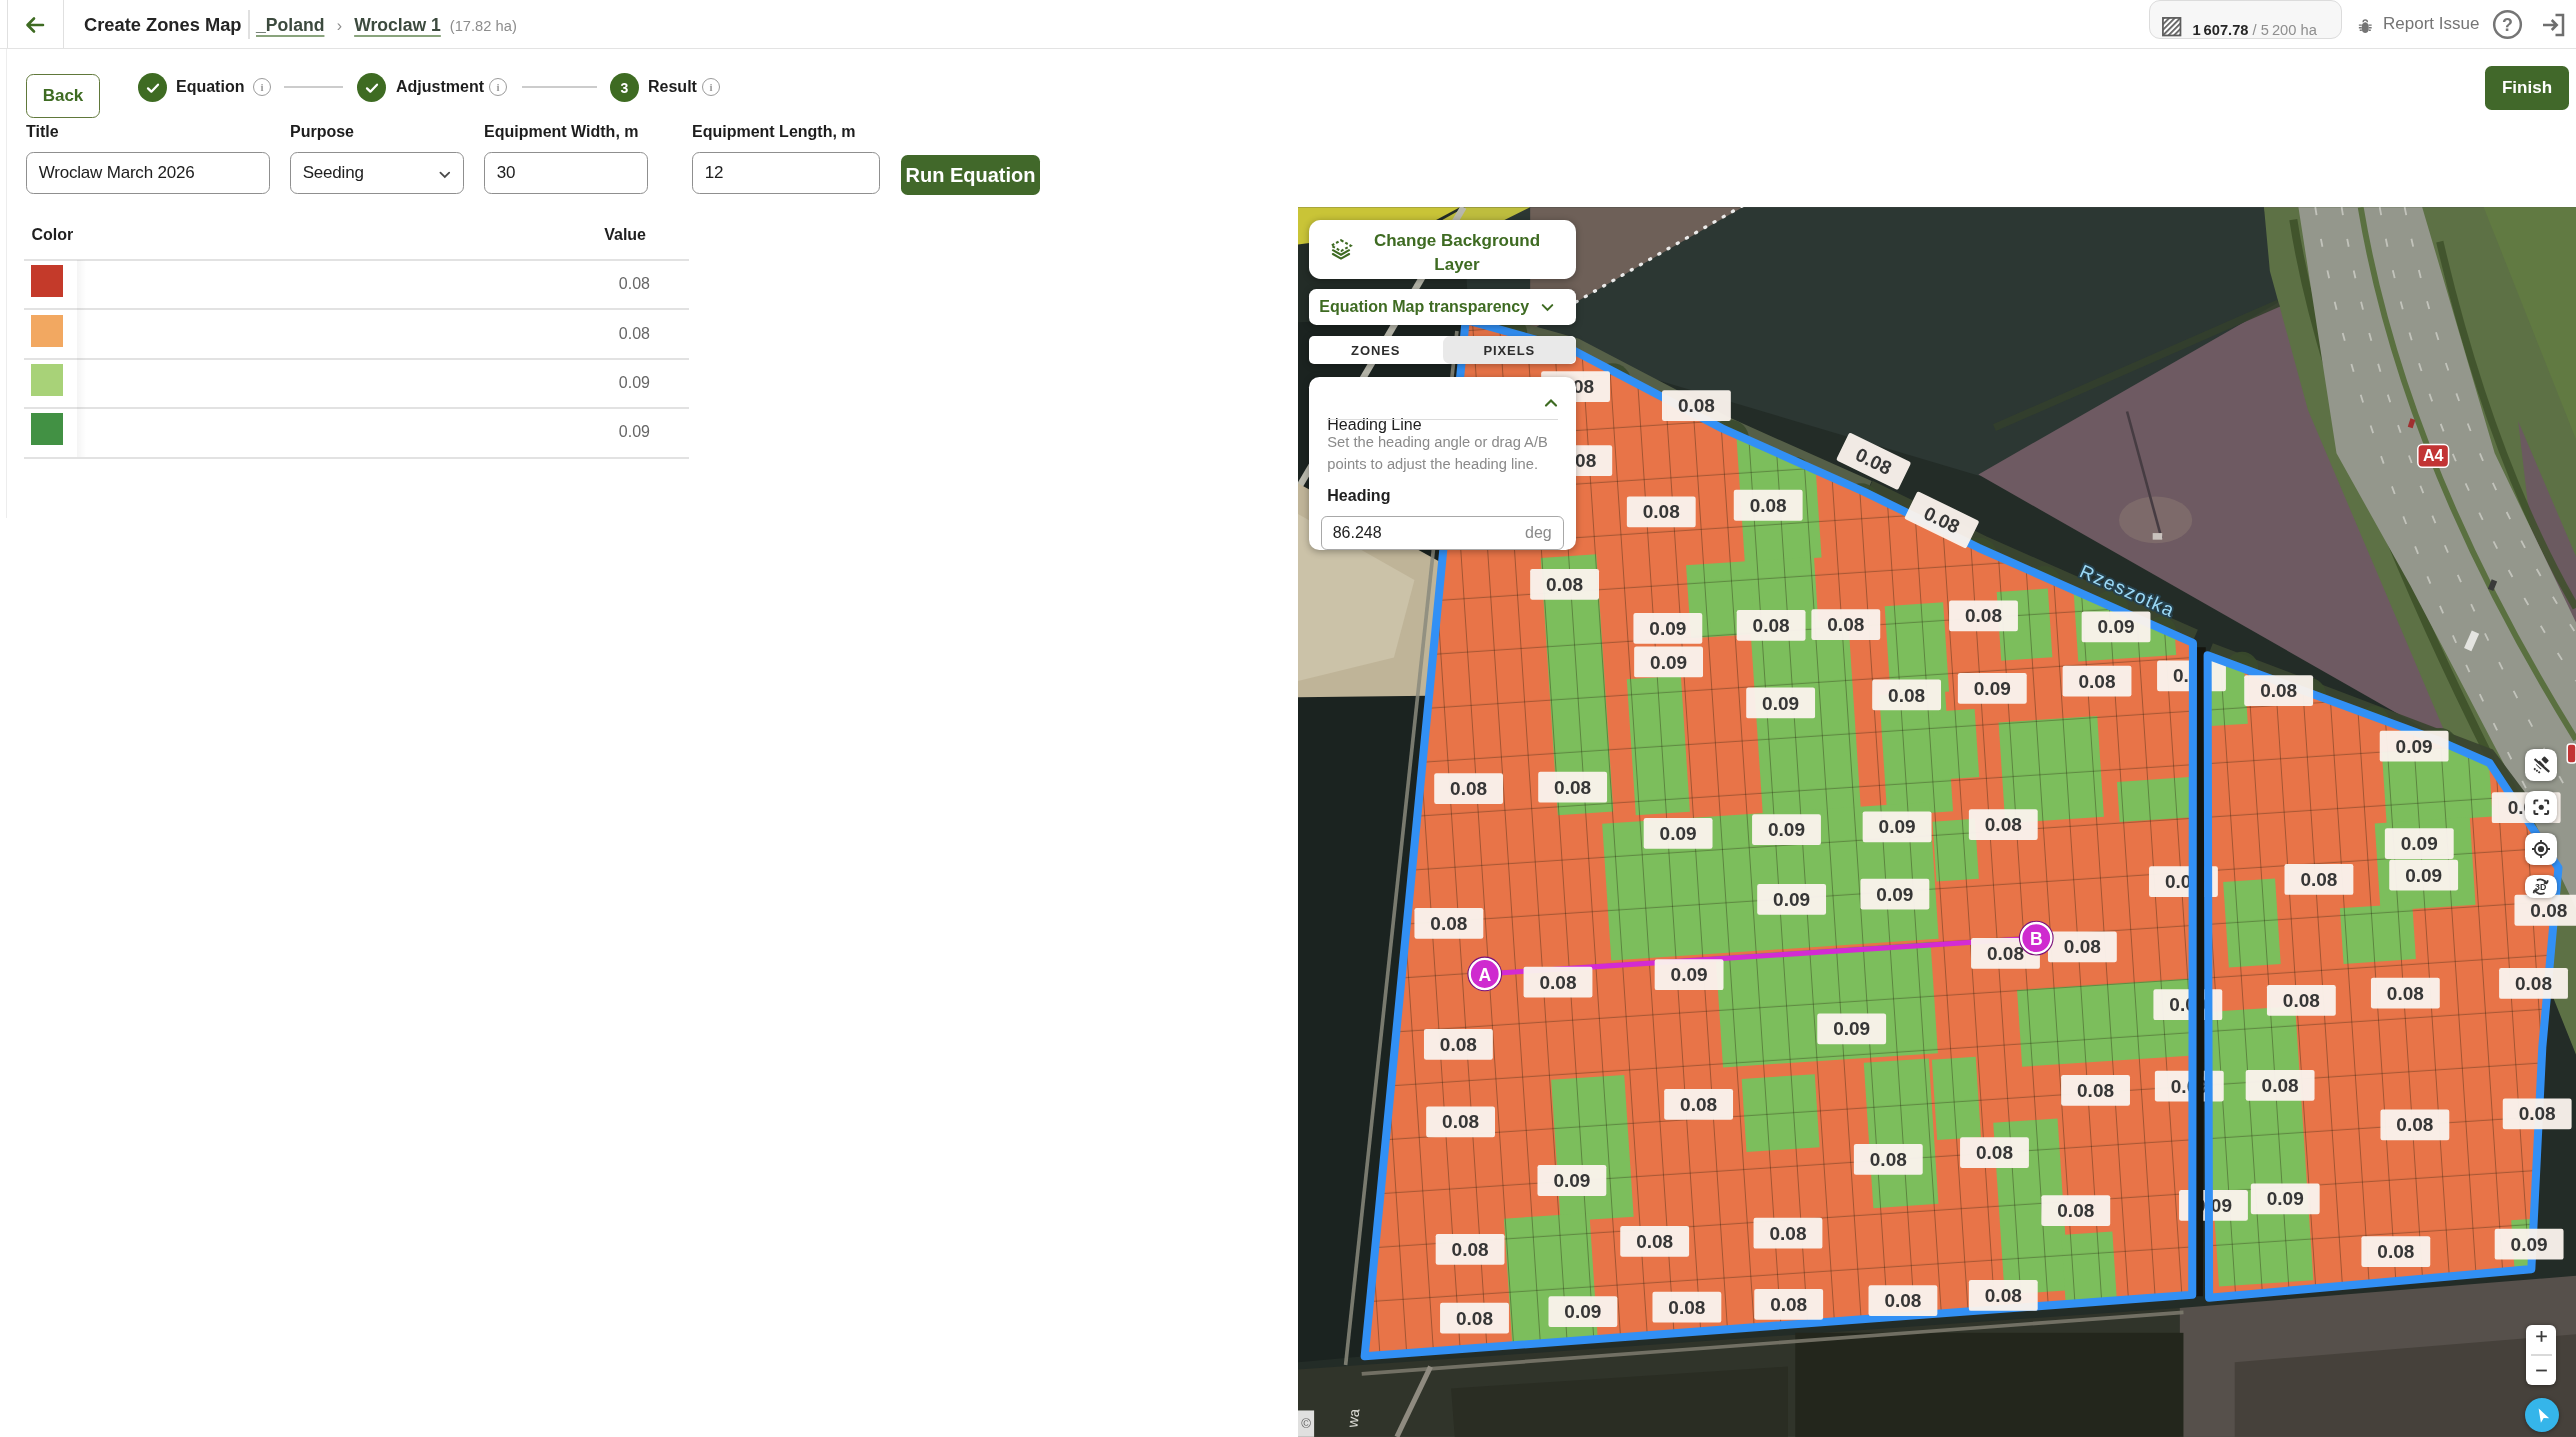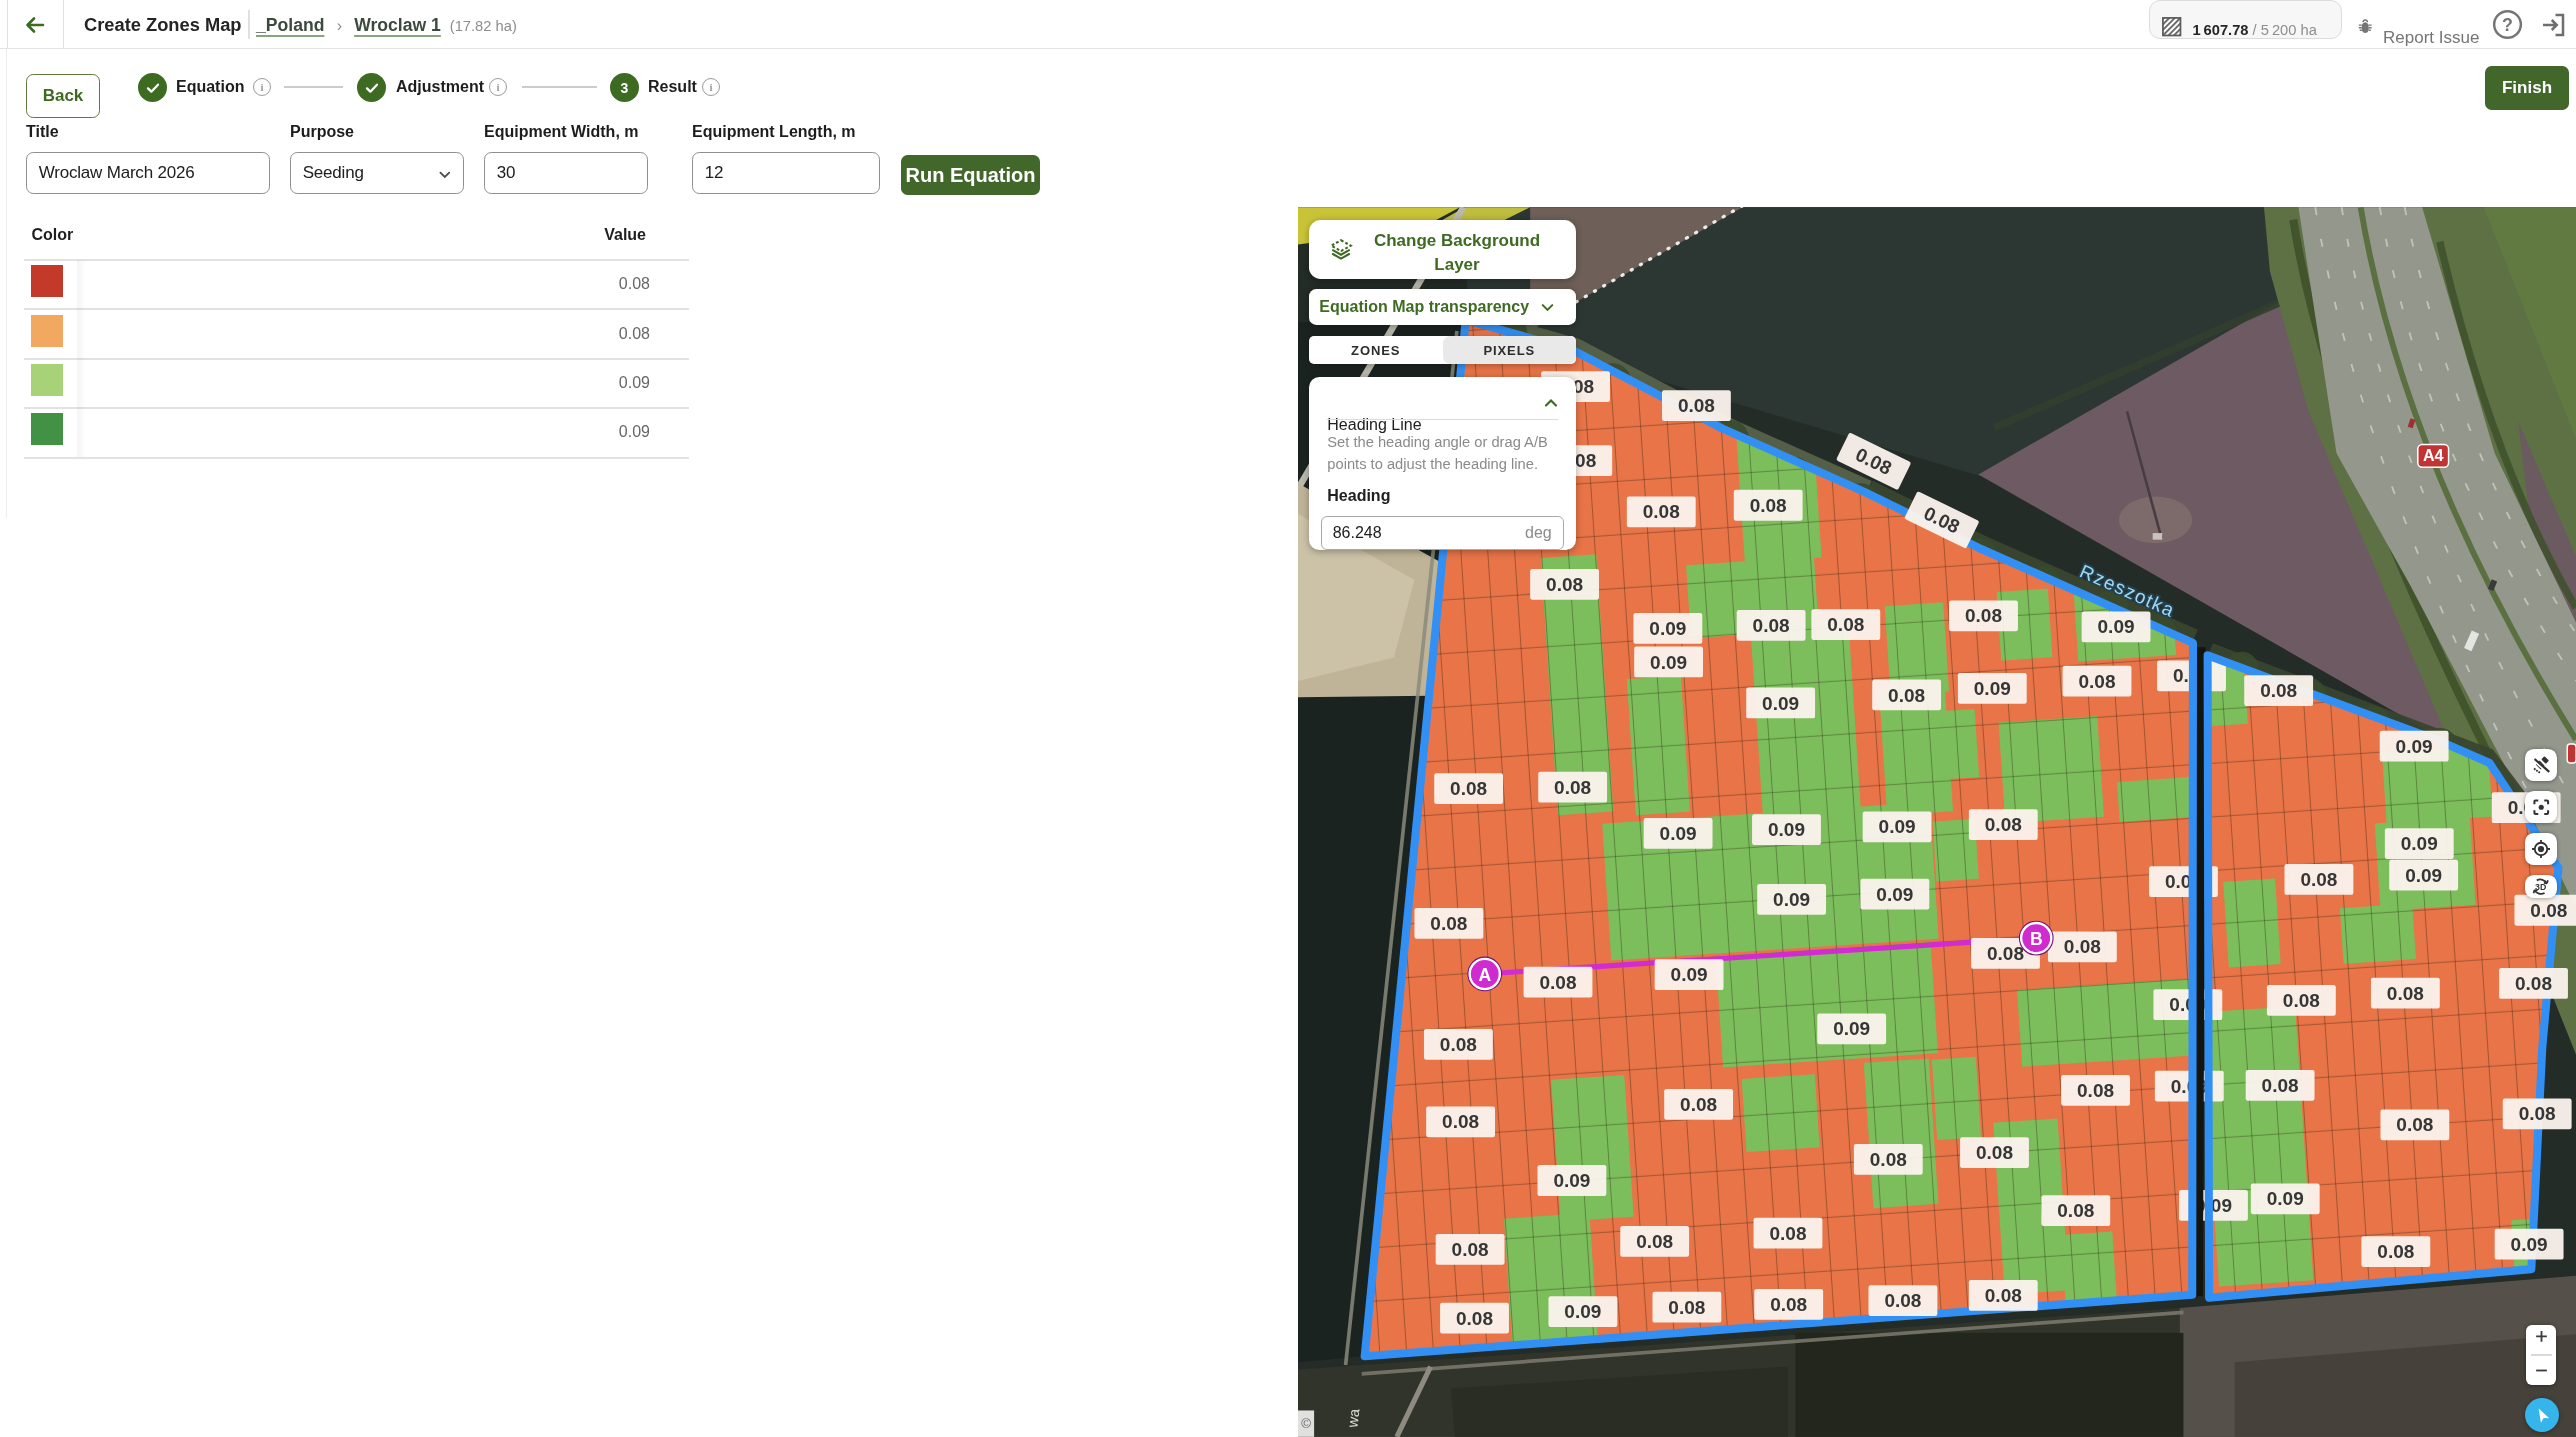--- a/index.html
+++ b/index.html
@@ -75,21 +75,21 @@
         <rect x="3" y="3" width="18" height="18" fill="url(#hp)" stroke="#5c5c5c" stroke-width="1.8"></rect>
       </svg>
    <span style="font-size:14.7px;font-weight:700;color:#262626;margin-left:8.8px;white-space:nowrap;">1 607.78</span>
    <span style="font-size:14.7px;color:#8e8e8e;white-space:nowrap;">&nbsp;/ 5 200 ha</span>
  </div>
  <svg class="abs" style="left:2355px;top:15.4px;" width="20.5" height="22" viewBox="0 0 24 24" fill="#757575">
       <path d="M12 8c-2.2 0-4 1.8-4 4v4c0 2.2 1.8 4 4 4s4-1.8 4-4v-4c0-2.2-1.8-4-4-4z"></path>
       <path d="M9.5 7.5c0-1.4 1.1-2.5 2.5-2.5s2.5 1.1 2.5 2.5" fill="none" stroke="#757575" stroke-width="1.6"></path>
       <path d="M8 11H4.5 M8 14H4.5 M8 17H5.5 M16 11h3.5 M16 14h3.5 M16 17h2.5 M12 8v12" stroke="#757575" stroke-width="1.7" fill="none"></path>
     </svg>
- <div class="abs" style="left:2383px;top:28px;font-size:17px;color:#757575;font-weight:400;">Report Issue</div>
+ <div class="abs" style="left:2383px;top:14px;font-size:17px;color:#757575;font-weight:400;">Report Issue</div>
  <svg class="abs" style="left:2491px;top:8px;" width="33" height="33" viewBox="0 0 24 24">
       <circle cx="12" cy="12" r="9.7" fill="none" stroke="#757575" stroke-width="1.8"></circle>
       <text x="12" y="16.4" text-anchor="middle" font-size="13" font-weight="700" fill="#757575" font-family="Liberation Sans">?</text>
     </svg>
  <svg class="abs" style="left:2538px;top:9.5px;" width="30" height="30" viewBox="0 0 24 24" fill="none" stroke="#6e6e6e" stroke-width="2">
       <path d="M14 4H20V20H14"></path>
       <path d="M4 12h11 M11 8l4 4-4 4"></path>
     </svg>
 </div>
 <div class="vline" style="left:5.9px;top:49px;height:469px;width:1.1px;background:#ededed;"></div>

